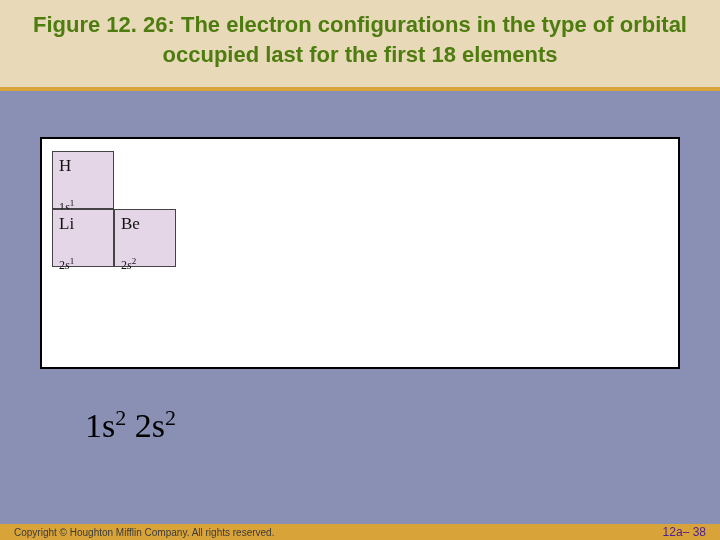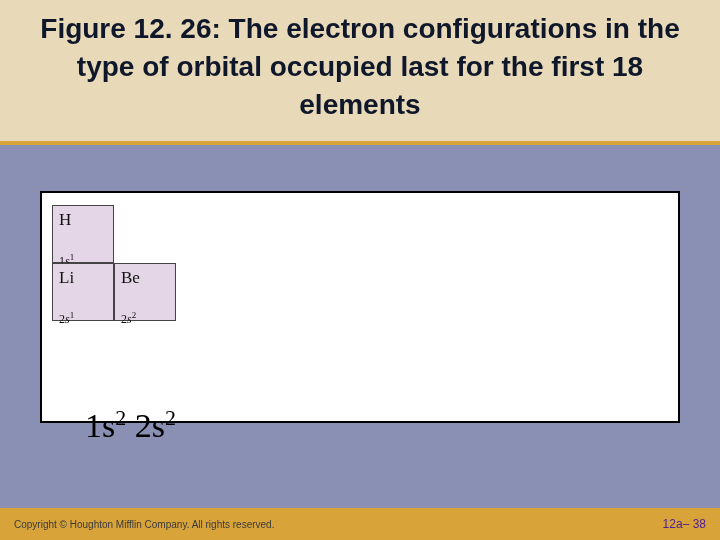--- a/index.html
+++ b/index.html
@@ -9,23 +9,23 @@
     background: #8a90b4;
     position: relative;
     overflow: hidden;
   }
   .title-band {
     background: #e8d9b8;
     width: 100%;
     padding: 10px 30px 18px 30px;
   }
   .title-band h1 {
-    font-size: 28px;
+    font-size: 22px;
     font-weight: bold;
-    color: #0f172a;
+    color: #4d7c0f;
     text-align: center;
     line-height: 1.35;
   }
   .sep-line {
     width: 100%;
     height: 4px;
     background: #d8a43a;
   }
   .figure-area {
     background: #fff;
@@ -56,21 +56,21 @@
     left: 85px;
     top: 405px;
     font-family: Georgia, 'Times New Roman', serif;
     font-size: 34px;
     color: #000;
   }
   .config-line sup { font-size: 22px; }
   .footer {
     position: absolute;
     bottom: 0; left: 0; right: 0;
-    height: 32px;
+    height: 16px;
     background: #d8a43a;
     display: flex;
     align-items: center;
     justify-content: space-between;
     padding: 0 14px;
     font-size: 10px;
     color: #3a3a3a;
   }
   .footer .pg { font-size: 12px; color: #4c1d95; }
 </style>

